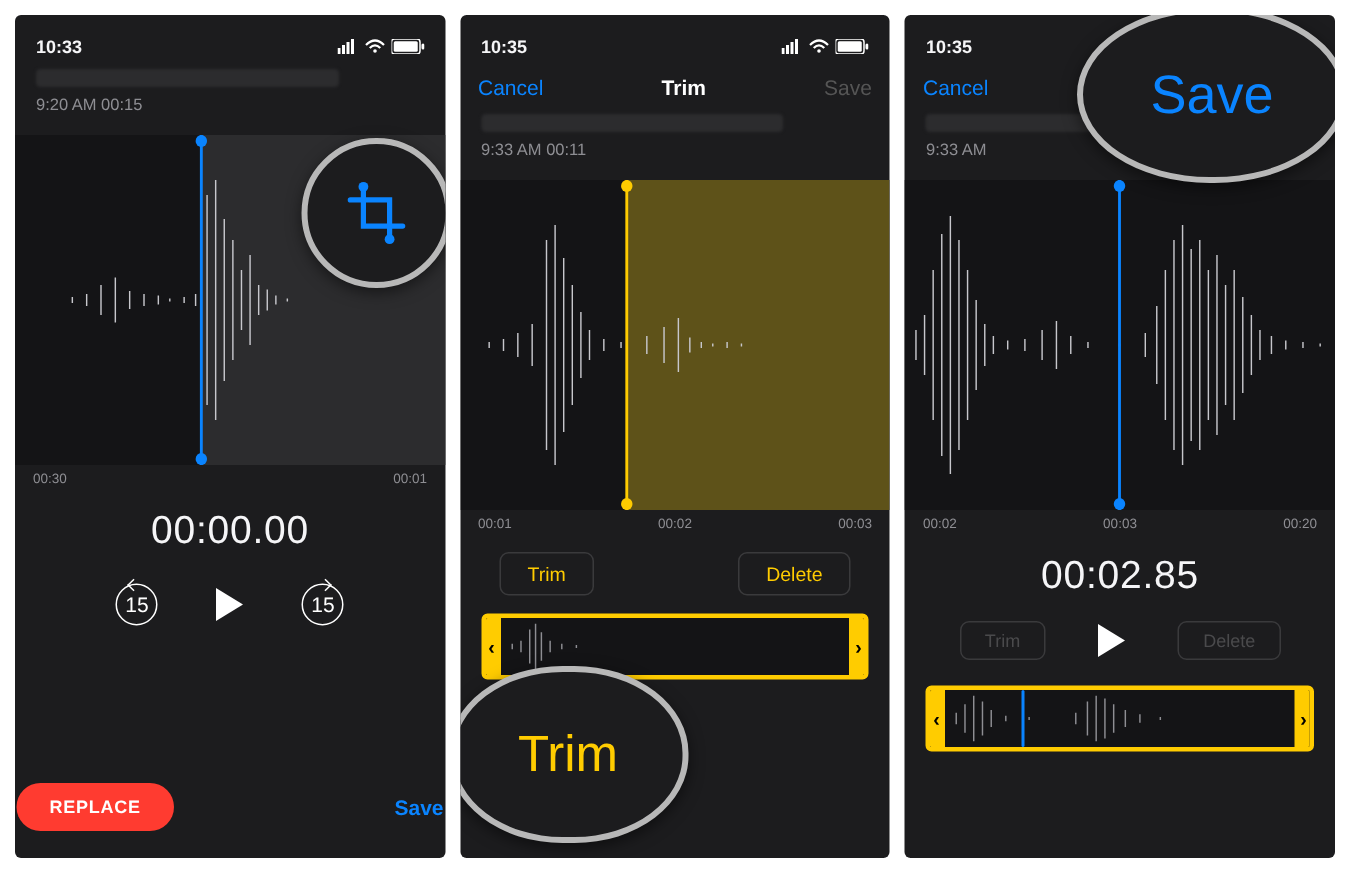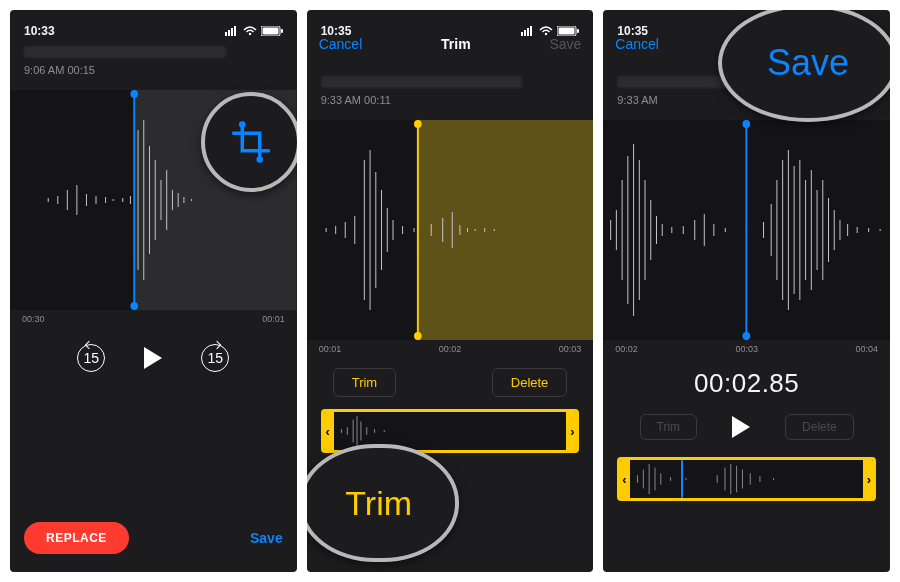--- a/index.html
+++ b/index.html
@@ -6,21 +6,21 @@
   body{background:#fff;padding:10px;}
   .row{display:flex;gap:10px;width:880px;height:562px;}
   .phone{flex:1;background:#1c1c1e;border-radius:4px;position:relative;overflow:hidden;color:#f5f5f7;display:flex;flex-direction:column;}
   
   .status{display:flex;justify-content:space-between;align-items:center;height:26px;padding:16px 14px 0;font-size:12px;font-weight:600;}
   .status .right{display:flex;gap:4px;align-items:center;}
   .sig,.wifi,.batt{display:inline-block;}
   .sig{width:14px;height:10px;}
   .wifi svg,.sig svg,.batt svg{display:block;}
   
-  .nav{display:flex;justify-content:space-between;align-items:flex-start;height:30px;padding:0 12px;font-size:14px;gap:28px;}
+  .nav{display:flex;justify-content:space-between;align-items:flex-end;height:30px;padding:0 12px;font-size:14px;gap:28px;}
   .nav .title{font-weight:600;color:#fff;}
   .nav .link{color:#0a84ff;}
   .nav .dim{color:#555;}
   
   .rechd{padding:10px 14px 8px;}
   .recname{height:12px;width:78%;background:#2c2c2e;border-radius:3px;filter:blur(1px);} 
   .recmeta{margin-top:6px;font-size:11px;color:#8e8e93;}
   
   .wave{flex:0 0 220px;position:relative;background:#141416;margin-top:6px;}
   .wave svg{width:100%;height:100%;display:block;}
@@ -28,21 +28,21 @@
   
   .timelabel{text-align:center;font-size:26px;font-weight:300;margin-top:14px;letter-spacing:0.5px;}
   .controls{display:flex;justify-content:center;align-items:center;gap:26px;margin-top:16px;}
   .ctl{width:36px;height:36px;display:flex;align-items:center;justify-content:center;}
   .play{width:0;height:0;border-left:18px solid #fff;border-top:11px solid transparent;border-bottom:11px solid transparent;}
   .skip{width:28px;height:28px;border:1.6px solid #fff;border-radius:50%;display:flex;align-items:center;justify-content:center;font-size:14px;color:#fff;position:relative;}
   .skip::before{content:"";position:absolute;top:-3px;width:5px;height:5px;border-top:1.6px solid #fff;border-right:1.6px solid #fff;}
   .skip.back::before{left:8px;transform:rotate(-135deg);}
   .skip.fwd::before{right:8px;transform:rotate(45deg);}
   
-  .bottom{margin-top:auto;padding:0 14px 18px;display:flex;align-items:center;justify-content:space-between;}
+  .bottom{margin-top:auto;padding:0 1px 18px;display:flex;align-items:center;justify-content:space-between;}
   .replace{background:#ff3b30;color:#fff;border-radius:22px;padding:9px 22px;font-size:12px;font-weight:600;letter-spacing:0.5px;}
   .done{color:#0a84ff;font-size:14px;font-weight:600;}
   
   .yellowbar{display:flex;gap:8px;justify-content:space-between;padding:0 26px;margin-top:14px;}
   .ybtn{border:1px solid #3a3a3c;color:#ffcc00;font-size:13px;padding:6px 18px;border-radius:6px;background:#1c1c1e;}
   .ybtn.dim{color:#4a4a4c;}
   
   .mini{margin:12px 14px 14px;height:44px;border:3px solid #ffcc00;border-radius:4px;position:relative;background:#141416;overflow:hidden;}
   .mini svg{width:100%;height:100%;}
   .mini .handle{position:absolute;top:0;bottom:0;width:12px;background:#ffcc00;display:flex;align-items:center;justify-content:center;color:#000;font-size:13px;font-weight:700;}
@@ -86,21 +86,21 @@
               <rect x="0" y="0" width="19" height="10" rx="2" fill="none" stroke="#fff"></rect>
               <rect x="1.5" y="1.5" width="16" height="7" rx="1" fill="#fff"></rect>
               <rect x="20" y="3" width="2" height="4" rx="1" fill="#fff"></rect>
             </svg>
           </span>
     </span>
   </div>
 
   <div class="rechd">
     <div class="recname"></div>
-    <div class="recmeta">9:06 AM   00:15</div>
+    <div class="recmeta">9:20 AM   00:15</div>
   </div>
 
   <div class="wave">
     <svg viewBox="0 0 300 220" preserveAspectRatio="none">
       <rect x="130" y="0" width="170" height="220" fill="#2c2c2e"></rect>
       <g stroke="#c7c7cc" stroke-width="1">
 
         <line x1="40" y1="108" x2="40" y2="112"></line>
             <line x1="50" y1="106" x2="50" y2="114"></line>
         <line x1="60" y1="100" x2="60" y2="120"></line>
@@ -125,20 +125,21 @@
       <line x1="130" y1="0" x2="130" y2="220" stroke="#0a84ff" stroke-width="2"></line>
       <circle cx="130" cy="4" r="4" fill="#0a84ff"></circle>
           <circle cx="130" cy="216" r="4" fill="#0a84ff"></circle>
     </svg>
   </div>
   <div class="ticks">
     <span>00:30</span>
     <span>00:01</span>
   </div>
 
+  <div class="timelabel">00:00.00</div>
 
   <div class="controls">
     <div class="ctl">
           <div class="skip back">
             <span>15</span>
           </div>
         </div>
     <div class="ctl">
           <div class="play"></div>
         </div>
@@ -347,21 +348,21 @@
             <line x1="290" y1="109" x2="290" y2="111"></line>
       </g>
       <line x1="150" y1="0" x2="150" y2="220" stroke="#0a84ff" stroke-width="2"></line>
       <circle cx="150" cy="4" r="4" fill="#0a84ff"></circle>
           <circle cx="150" cy="216" r="4" fill="#0a84ff"></circle>
     </svg>
   </div>
   <div class="ticks">
     <span>00:02</span>
     <span>00:03</span>
-    <span>00:04</span>
+    <span>00:20</span>
   </div>
 
   <div class="timelabel">00:02.85</div>
 
   <div class="controls" style="margin-top:10px">
     <div class="ybtn dim" style="padding:5px 16px;font-size:12px">Trim</div>
     <div class="ctl">
           <div class="play"></div>
         </div>
     <div class="ybtn dim" style="padding:5px 16px;font-size:12px">Delete</div>

